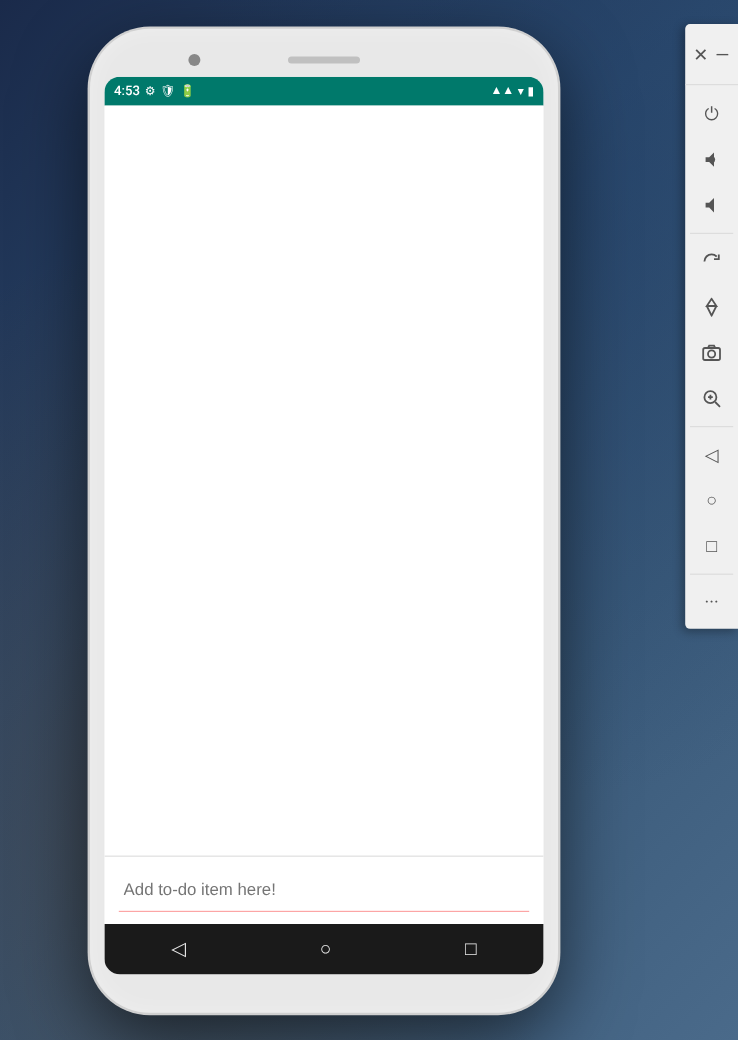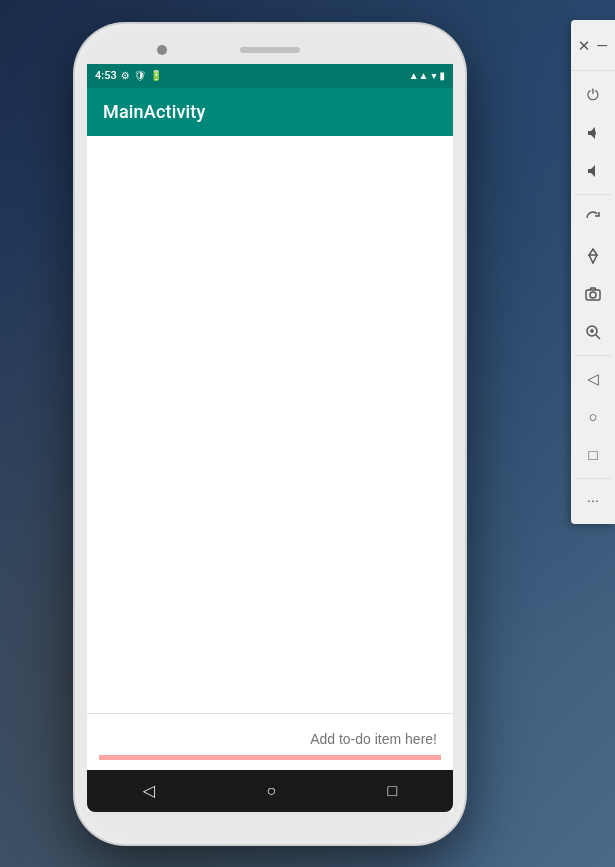--- a/index.html
+++ b/index.html
@@ -70,21 +70,21 @@
       position: absolute;
       left: 70px;
       top: 9px;
     }
 
     
     .phone-screen {
       width: 100%;
       height: calc(100% - 28px - 20px);
       background: #f5f5f5;
-      border-radius: 0;
+      border-radius: 13px;
       overflow: hidden;
       display: flex;
       flex-direction: column;
     }
 
     
     .status-bar {
       background: #00796b;
       color: white;
       height: 24px;
@@ -140,28 +140,27 @@
       display: flex;
       align-items: center;
       gap: 8px;
       border-top: 1px solid #e0e0e0;
     }
 
     .task-input {
       flex: 1;
       height: 36px;
       border: none;
-      border-bottom: 5px solid #fca5a5;
+      border-bottom: 1px solid #fca5a5;
       outline: none;
       font-size: 14px;
       color: #999;
       background: transparent;
       padding: 0 4px;
       cursor: text;
-      text-align: right;
     }
 
     .add-task-button {
       background: #e0e0e0;
       border: none;
       height: 36px;
       padding: 0 14px;
       font-size: 13px;
       font-weight: 600;
       color: #333;
@@ -259,23 +258,20 @@
           <span class="status-icon">🛡</span>
           <span class="status-icon">🔋</span>
         </div>
         <div class="status-bar-right">
           <span>▲▲</span>
           <span>▾</span>
           <span>▮</span>
         </div>
       </div>
 
-      <div class="app-bar">
-        <span>MainActivity</span>
-      </div>
 
       <div class="content-area">
         
       </div>
 
       <div class="bottom-input-area">
         <input type="text" class="task-input" placeholder="Add to-do item here!" style="">
       </div>
 
       <div class="nav-bar">

